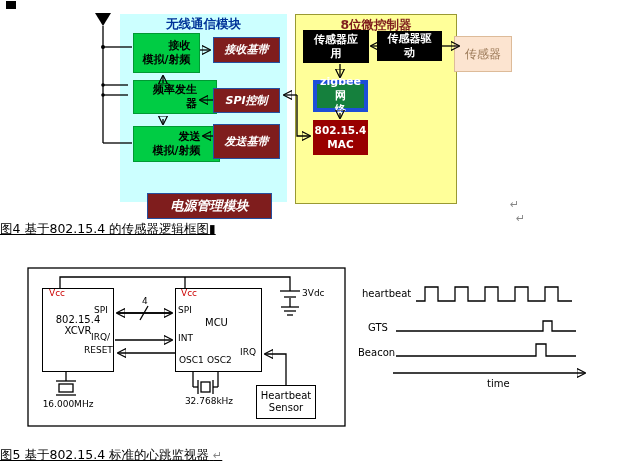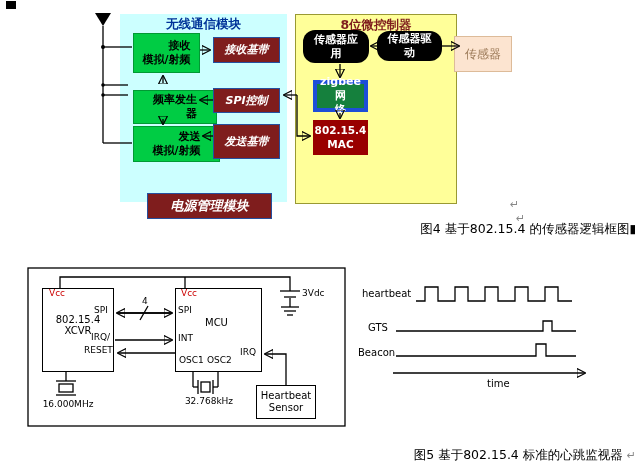--- a/index.html
+++ b/index.html
@@ -9,31 +9,31 @@
   .panel-cyan { position:absolute; background:#CCFFFF; }
   .panel-yellow { position:absolute; background:#FFFF99; border:1px solid #999933; }
   .panel-title { font-weight:bold; text-align:center; font-size:12.5px; padding-top:2px; }
   .panel-title.navy { color:#003399; }
   .panel-title.black { color:#7f1d1d; }
   .box { position:absolute; display:flex; align-items:center; justify-content:center;
          text-align:center; white-space:pre-line; font-weight:bold; line-height:1.25; }
   .box.green   { background:#00CC44; color:#000; border:1px solid #009933; font-size:11px;text-align:right; }
   .box.blue    { background:#7f1d1d; color:#fff; border:1px solid #254F9E; font-size:11px;font-style:italic; }
   .box.blue.big{ font-size:13px;margin-top:25px; }
-  .box.black   { background:#000000; color:#fff; font-size:11px;border-radius:12px; }
+  .box.black   { background:#000000; color:#fff; font-size:11px; }
   .box.orange  { background:#15803d; color:#fff; border:4px solid #1d4ed8; font-size:11px; }
   .box.darkred { background:#990000; color:#fff; font-size:10.5px; }
   .box.peach   { background:#FCE4D0; color:#997755; border:1px solid #DDBB99; font-weight:normal; font-size:12px; }
   .box.outline { background:#fff; color:#000; border:1px solid #000; font-weight:normal; font-size:10px; }
   .block { position:absolute; background:#fff; border:1px solid #000; }
   .lbl { position:absolute; font-size:9px; color:#000; line-height:1.1; }
   .lbl.red { color:#CC0000; }
   .lbl.center { text-align:center; white-space:pre-line; }
   .lbl.md { font-size:10px; }
-  .caption { position:absolute; width:100%; text-align:right; font-size:12.5px; color:#000; }
+  .caption { position:absolute; width:100%; text-align:left; font-size:12.5px; color:#000;text-decoration:underline; }
   .anchor-mark { color:#000; font-size:12px; }
   .pilcrow { position:absolute; color:#888; font-size:11px; }
   .pilcrow-inline { color:#888; font-size:11px; }
   .corner-square { position:absolute; left:6px; top:1px; width:10px; height:8px; background:#000; }
   .overlay { position:absolute; left:0; top:0; z-index:30; pointer-events:none; }
   .overlay line, .overlay polyline, .overlay rect, .overlay path { stroke:#000; fill:none; stroke-width:1.3; }
   .overlay polygon, .overlay circle { fill:#000; stroke:none; }
 </style>
 </head>
 <body>
@@ -45,21 +45,21 @@
   <div class="panel-cyan" style="left:120px;top:14px;width:167px;height:188px">
     <div class="panel-title navy">无线通信模块</div>
   </div>
   <div class="panel-yellow" style="left:295px;top:14px;width:162px;height:190px">
     <div class="panel-title black">8位微控制器</div>
   </div>
 
   <div class="box green" style="left:133px;top:33px;width:67px;height:40px">接收
 模拟/射频</div>
   <div class="box blue" style="left:213px;top:37px;width:67px;height:26px">接收基带</div>
-  <div class="box green" style="left:133px;top:90px;width:84px;height:34px">频率发生
+  <div class="box green" style="left:133px;top:80px;width:84px;height:34px">频率发生
 器</div>
   <div class="box blue" style="left:213px;top:88px;width:67px;height:25px">SPI控制</div>
   <div class="box green" style="left:133px;top:126px;width:87px;height:36px">发送
 模拟/射频</div>
   <div class="box blue" style="left:213px;top:124px;width:67px;height:35px">发送基带</div>
   <div class="box blue big" style="left:147px;top:168px;width:125px;height:26px">电源管理模块</div>
 
   <div class="box black" style="left:303px;top:30px;width:66px;height:33px">传感器应
 用</div>
   <div class="box black" style="left:377px;top:31px;width:65px;height:30px">传感器驱

